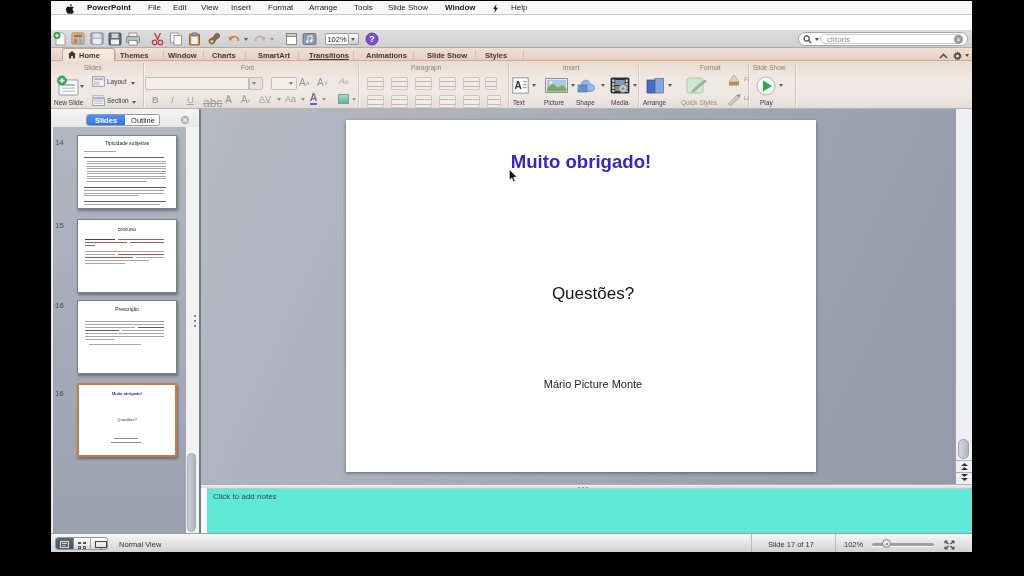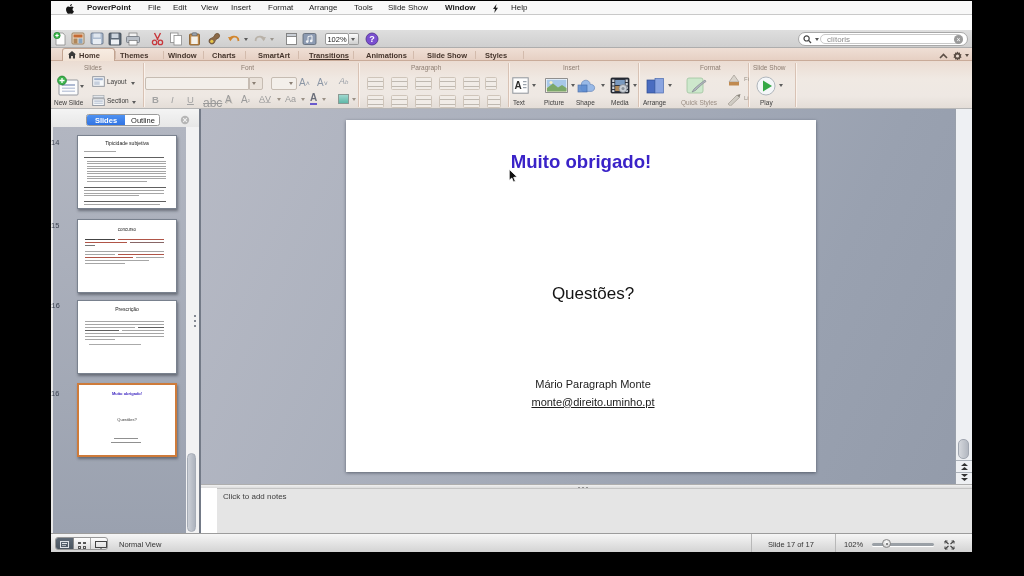--- a/index.html
+++ b/index.html
@@ -44,36 +44,36 @@
   
   #sidehead { position:absolute; left:0; top:0; width:149px; height:18px;
     background:linear-gradient(#f4f4f4,#e7e7e7); }
   #sidebody { position:absolute; left:0; top:18px; width:149px; height:407px;
     background:linear-gradient(#b2b6c1,#9aa1af); border-left:2px solid #e8e8e8; }
   #sidetrack { position:absolute; left:135px; top:18px; width:13px; height:407px;
     background:#f2f2f3; }
   #sidesplit { position:absolute; left:148px; top:0px; width:2px; height:425px; background:#737a87; }
   .thumb { position:absolute; left:26px; width:100px; height:74px; background:#fff;
     border:1px solid #79818e; box-shadow:1px 1.5px 2.5px rgba(30,35,45,.45); }
-  .tnum { position:absolute; width:17px; text-align:left; font-size:7.5px; color:#3f4654; }
+  .tnum { position:absolute; width:17px; text-align:center; font-size:7.5px; color:#3f4654; }
   .tline { position:absolute; height:1px; background:#a6a6a6; }
   .t2 .tline { height:1.4px; }
   
   #slidearea { position:absolute; left:150px; top:0; width:770px; height:375px;
     background:linear-gradient(115deg,#b7bac5 0%,#a8aebb 40%,#99a1b0 75%,#939baa 100%); }
   #slide { position:absolute; left:295px; top:11px; width:470px; height:352px;
     background:#fff; box-shadow:0 1px 3px rgba(20,25,40,.5); }
   
   #vscroll { position:absolute; left:904px; top:0; width:17px; height:375px;
     background:#eef0f3; border-left:1px solid #99a0ab; }
   
   #notesplit { position:absolute; left:150px; top:375px; width:771px; height:4px;
     background:linear-gradient(#f0f0f0,#dcdcdc); border-top:1px solid #aeaeae; }
-  #notes { position:absolute; left:166px; top:379px; width:771px; height:46px;
-    background:#e5e5e5; border-top:1px solid #c4c4c4; }
+  #notes { position:absolute; left:156px; top:379px; width:771px; height:46px;
+    background:#5eead4; border-top:1px solid #c4c4c4; }
   
   #statusbar { position:absolute; left:0; top:532px; width:921px; height:19px;
     background:linear-gradient(#f6f6f6,#d3d3d3); border-top:1px solid #9c9c9c; }
   #statusbar .st { position:absolute; font-size:7.5px; color:#333; white-space:nowrap; }
   .ssep { position:absolute; top:0; width:1px; height:19px; background:#b8b8b8; }
 </style>
 </head>
 <body>
 <div id="screen">
 
@@ -463,22 +463,21 @@
       <div class="tline" style="left:32px;top:57px;width:30px;background:#909090;"></div>
     </div>
     <div id="slidearea"></div>
     <div id="slide"></div>
 
     <div class="abs" style="left:295px;top:41.8px;width:470px;text-align:center;font-size:18.6px;font-weight:bold;color:#3a23c8;">Muito obrigado!</div>
     <svg class="abs" style="left:457px;top:60px" width="10" height="15" viewBox="0 0 12 18">
       <path d="M1.5 0.5 L1.5 13.5 L4.6 10.8 L6.6 15.6 L8.8 14.7 L6.8 10 L11 9.6 Z" fill="#111" stroke="#fff" stroke-width="0.9"></path>
     </svg>
     <div class="abs" style="left:307px;top:175px;width:470px;text-align:center;font-size:17px;color:#141414;">Questões?</div>
-    <div class="abs" style="left:307px;top:269px;width:470px;text-align:center;font-size:11px;color:#1c1c1c;">Mário Paragraph Monte</div>
-    <div class="abs" style="left:307px;top:286.5px;width:470px;text-align:center;font-size:11px;color:#1c1c1c;"><span style="text-decoration:underline;">monte@direito.uminho.pt</span></div>
+    <div class="abs" style="left:307px;top:269px;width:470px;text-align:center;font-size:11px;color:#1c1c1c;">Mário Picture Monte</div>
 
     <div id="vscroll">
       <div class="abs" style="left:2px;top:330px;width:11px;height:20px;border-radius:5px;background:linear-gradient(90deg,#d4d7dc,#b2b7c0);border:1px solid #a0a6b0;"></div>
       <div class="abs" style="left:0;top:351px;width:16px;height:1px;background:#aab0b8;"></div>
       <svg class="abs" style="left:3.5px;top:353.5px" width="9" height="8" viewBox="0 0 9 8">
         <path d="M4.5 0 L8 3 L1 3 Z" fill="#333"></path>
           <path d="M4.5 4 L8 7 L1 7 Z" fill="#333"></path>
       </svg>
       <div class="abs" style="left:0;top:362.5px;width:16px;height:1px;background:#aab0b8;"></div>
       <svg class="abs" style="left:3.5px;top:364.5px" width="9" height="8" viewBox="0 0 9 8">

